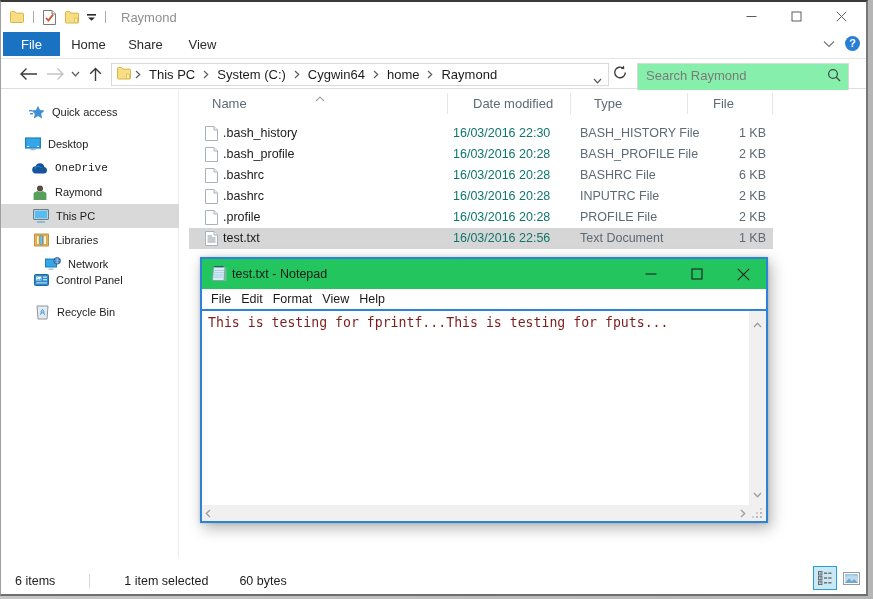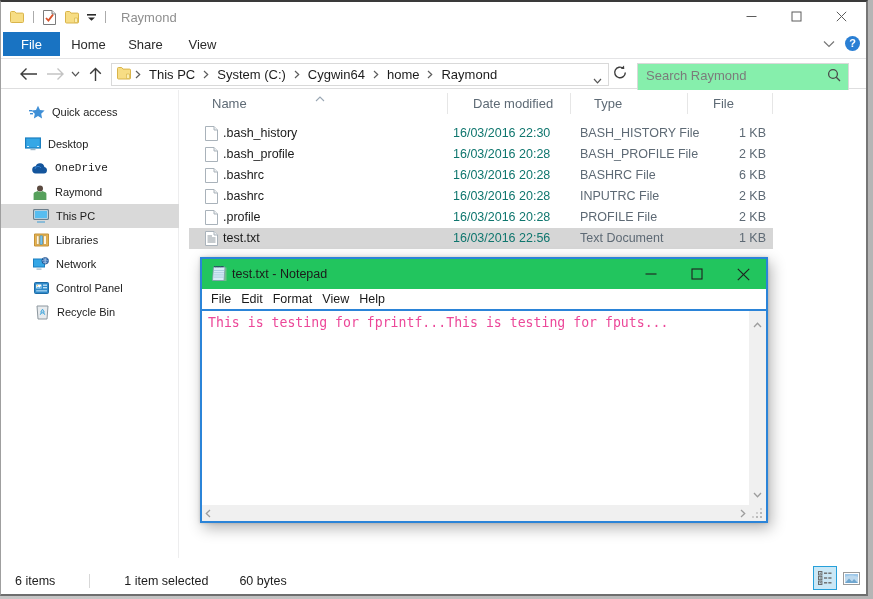--- a/index.html
+++ b/index.html
@@ -77,21 +77,21 @@
   .notepad { position:absolute; left:200px; top:257px; width:568px; height:266px; background:#fff;
     border:2px solid #2b84d8; box-shadow:3px 5px 14px rgba(0,0,0,.30), 0 0 3px rgba(0,0,0,.18); }
   .np-titlebar { position:absolute; left:0; top:0; width:100%; height:30px; background:#22c55e; }
   .np-icon { position:absolute; left:9px; top:5px; }
   .np-title { position:absolute; left:30px; top:8px; font-size:12.5px; color:#1b1b1b; }
   .np-caps { position:absolute; right:0; top:0; height:30px; display:flex; }
   .np-cap { width:46px; height:30px; display:flex; align-items:center; justify-content:center; }
   .np-menubar { position:absolute; left:0; top:30px; width:100%; height:20px; display:flex; align-items:center; font-size:12.5px; color:#1a1a1a; padding-left:4px; }
   .np-menu { padding:0 5px; }
   .np-body { position:absolute; left:0; top:50px; right:0; bottom:0; border-top:2px solid #2b84d8; background:#fff; }
-  .np-text { position:absolute; left:6px; top:4px; right:22px; font-family:"DejaVu Sans Mono","Liberation Mono",monospace; font-size:13.2px; color:#ec4899; white-space:pre; }
+  .np-text { position:absolute; left:6px; top:4px; right:22px; font-family:"DejaVu Sans Mono","Liberation Mono",monospace; font-size:13.2px; color:#7f1d1d; white-space:pre; }
   .np-vscroll { position:absolute; right:0; top:0; width:17px; bottom:16px; background:#f0f0f0; }
   .np-vscroll .sb-up { position:absolute; top:3px; left:0; width:17px; text-align:center; }
   .np-vscroll .sb-down { position:absolute; bottom:3px; left:0; width:17px; text-align:center; }
   .np-hscroll { position:absolute; left:0; bottom:0; right:17px; height:16px; background:#f0f0f0; }
   .np-hscroll .sb-left { position:absolute; left:3px; top:0; height:16px; display:flex; align-items:center; }
   .np-hscroll .sb-right { position:absolute; right:3px; top:0; height:16px; display:flex; align-items:center; }
   .np-grip { position:absolute; right:0; bottom:0; width:17px; height:16px; background:#f0f0f0; }
 </style>
 </head>
 <body>
@@ -309,32 +309,32 @@
           <span class="ic">
             <svg width="15" height="14" viewBox="0 0 15 14">
                 <path d="M0.5 1 h14 v12 h-14 z" fill="#e9b44c" stroke="#c2913a"></path>
                 <rect x="2.4" y="2.8" width="2.6" height="8.6" fill="#fdf6e3" stroke="#c2913a" stroke-width=".6"></rect>
                 <rect x="6" y="2.8" width="2.6" height="8.6" fill="#79c2e8" stroke="#3e8ab8" stroke-width=".6"></rect>
                 <rect x="9.6" y="2.8" width="2.8" height="8.6" fill="#fdf6e3" stroke="#c2913a" stroke-width=".6"></rect>
               </svg>
           </span>
           <span>Libraries</span>
         </div>
-        <div class="side-item" style="top:162px; padding-left:32px;">
+        <div class="side-item" style="top:162px; padding-left:44px;">
           <span class="ic">
             <svg width="16" height="14" viewBox="0 0 16 14">
                 <rect x="0.5" y="2" width="11" height="8" fill="#35a7e6" stroke="#1b7fc0"></rect>
                 <rect x="3.5" y="11.5" width="5" height="1.2" fill="#9db6c6"></rect>
                 <circle cx="12.2" cy="3.8" r="3.3" fill="#2b66b1" stroke="#17477f" stroke-width=".7"></circle>
                 <path d="M9 3.8 h6.4 M12.2 0.6 v6.5 M10 1.6 c1.4 1 3 1 4.4 0 M10 6 c1.4 -1 3 -1 4.4 0" stroke="#cfe2f4" stroke-width=".6" fill="none"></path>
               </svg>
           </span>
           <span>Network</span>
         </div>
-        <div class="side-item" style="top:186px; padding-left:32px;">
+        <div class="side-item" style="top:178px; padding-left:32px;">
           <span class="ic">
             <svg width="15" height="12" viewBox="0 0 15 12">
                 <rect x="0.5" y="0.5" width="14" height="11" rx="1" fill="#2f89c9" stroke="#1c6ba6"></rect>
                 <rect x="2.2" y="2.5" width="5.2" height="4" fill="#fff"></rect>
                 <path d="M2.2 6.5 l1.8-2 1.4 1.2 1.4-1.6 0.6 0.9 v1.5 z" fill="#57b0e8"></path>
                 <circle cx="3.4" cy="3.6" r="0.6" fill="#f0c53a"></circle>
                 <rect x="9" y="2.5" width="4" height="1.4" fill="#bfe0f5"></rect>
                 <rect x="9" y="5" width="4" height="1.4" fill="#bfe0f5"></rect>
                 <rect x="2.2" y="8" width="10.8" height="1.6" fill="#8fc6ea"></rect>
               </svg>

